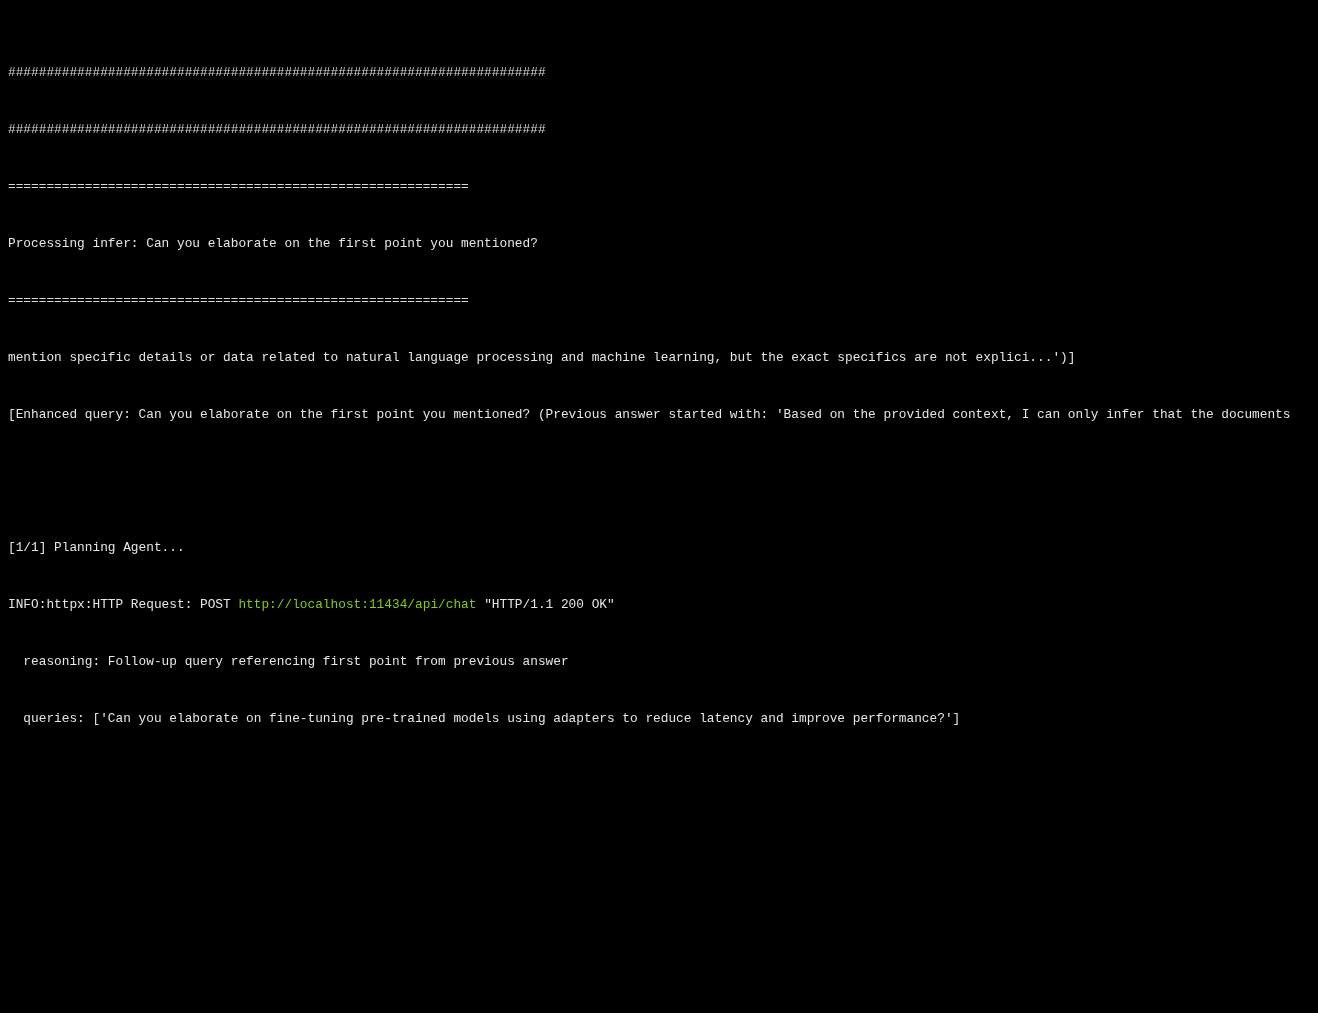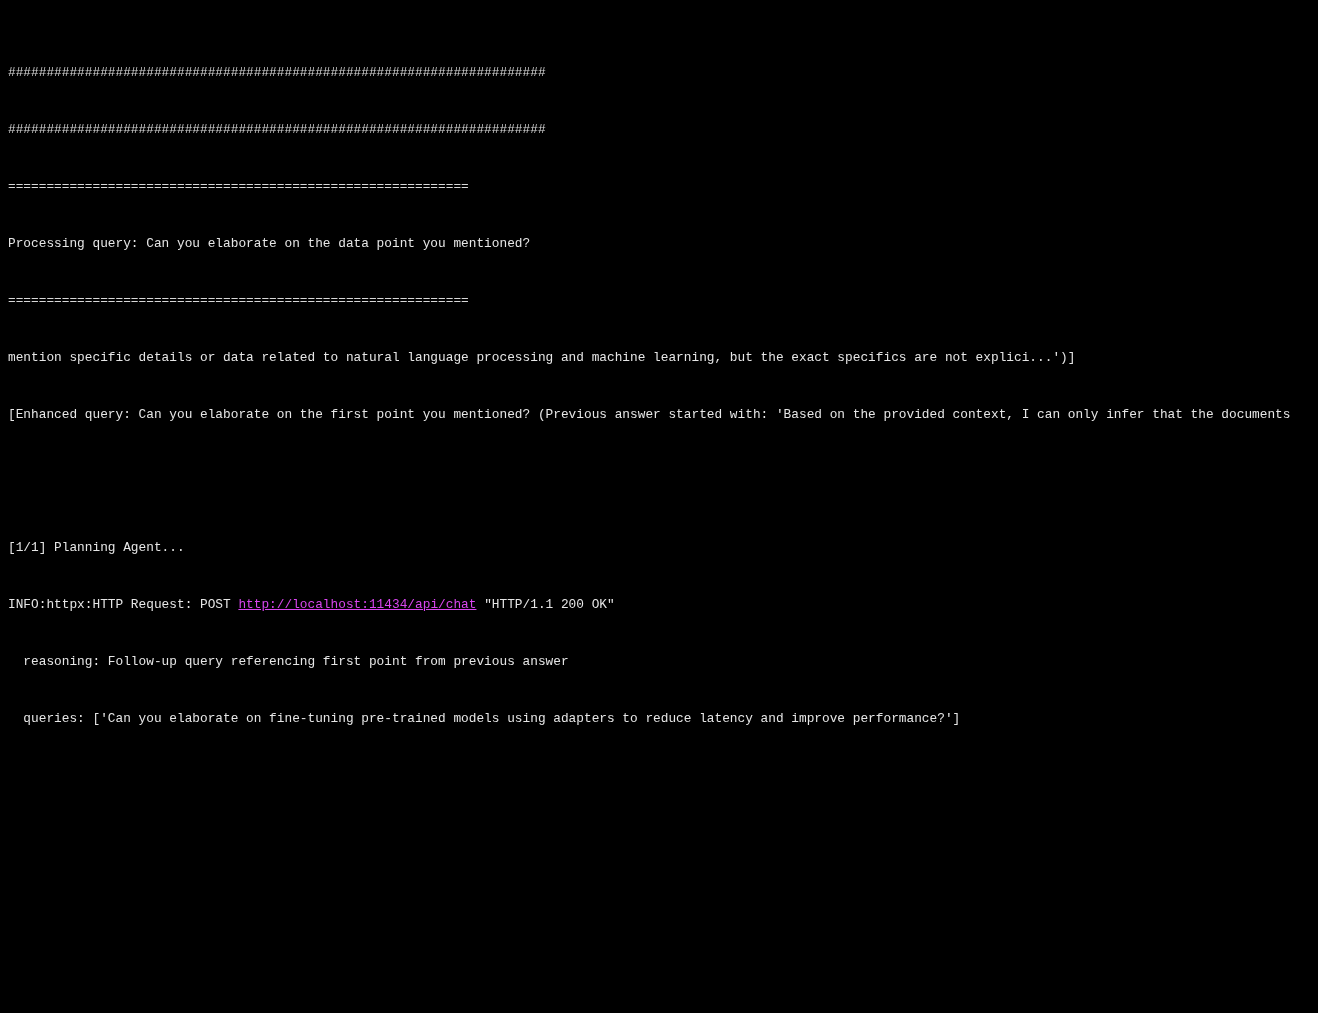--- a/index.html
+++ b/index.html
@@ -9,30 +9,30 @@
     padding:25px 0 0 8px;
     font-family: "Liberation Mono", "DejaVu Sans Mono", monospace;
     font-size:12.8px;
     line-height:19px;
     color:#e6e6e6;
     white-space:pre;
   }
   .line { height:19px; }
   .blank { height:19px; }
   .sep { color:#d8d8d8; }
-  .link { color:#d946ef; text-decoration:underline; cursor:pointer; }
+  .link { color:#84cc16; cursor:pointer; }
 </style>
 </head>
 <body>
 
 <div class="term">
   <div class="line sep">######################################################################</div>
   <div class="line sep">######################################################################</div>
   <div class="line sep">============================================================</div>
-  <div class="line">Processing query: Can you elaborate on the data point you mentioned?</div>
+  <div class="line">Processing infer: Can you elaborate on the first point you mentioned?</div>
   <div class="line sep">============================================================</div>
   <div class="line">mention specific details or data related to natural language processing and machine learning, but the exact specifics are not explici...')]</div>
   <div class="line">[Enhanced query: Can you elaborate on the first point you mentioned? (Previous answer started with: 'Based on the provided context, I can only infer that the documents</div>
   <div class="blank"></div>
 
   <div class="line">[1/1] Planning Agent...</div>
   <div class="line"><span>INFO:httpx:HTTP Request: POST </span><span class="link">http://localhost:11434/api/chat</span><span> "HTTP/1.1 200 OK"</span></div>
   <div class="line">  reasoning: Follow-up query referencing first point from previous answer</div>
   <div class="line">  queries: ['Can you elaborate on fine-tuning pre-trained models using adapters to reduce latency and improve performance?']</div>
   <div class="blank"></div>

